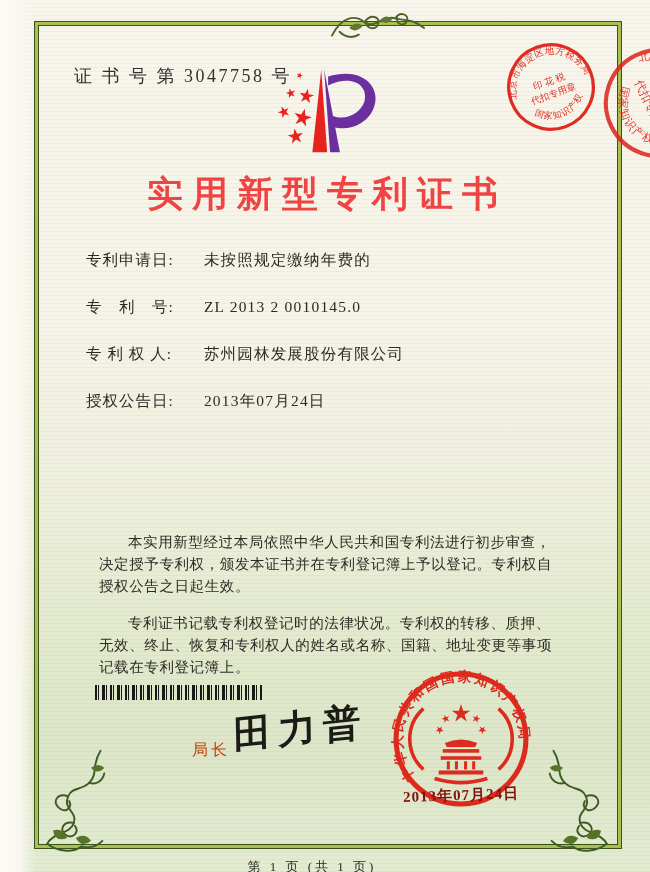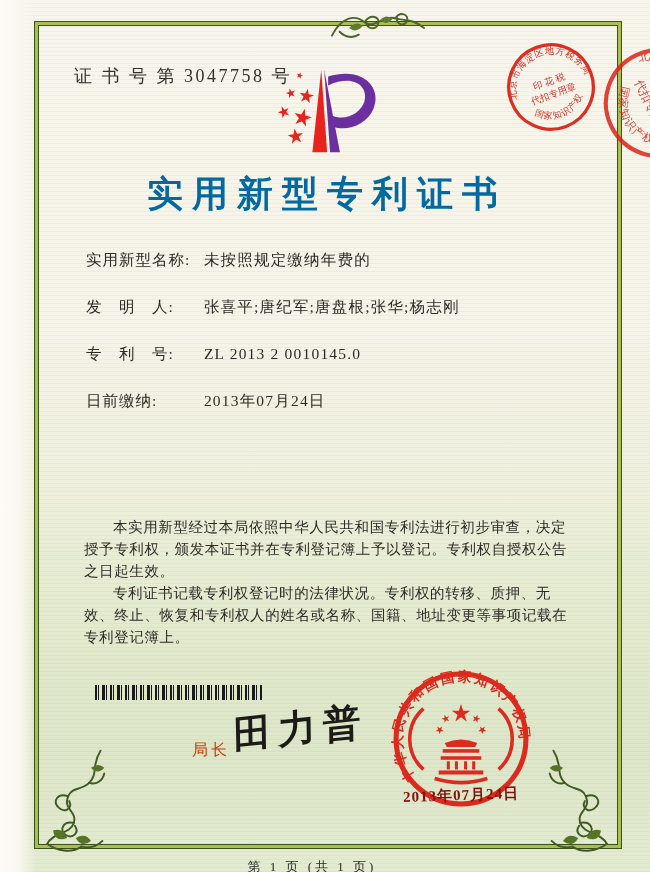--- a/index.html
+++ b/index.html
@@ -10,27 +10,27 @@
   }
   .texture{position:absolute;inset:0;z-index:0;pointer-events:none;
     background:repeating-linear-gradient(0deg,rgba(130,155,100,.08) 0 1px,rgba(255,255,255,0) 1px 4px);}
   .left-edge{position:absolute;left:0;top:0;bottom:0;width:36px;z-index:1;
     background:linear-gradient(90deg,#fcfbf6 0%,#f9f7ef 55%,rgba(249,247,239,0) 100%);}
   .frame{position:absolute;left:38px;top:25px;width:578px;height:818px;z-index:2;
     border:1px solid #3c521c;box-shadow:0 0 0 3px #a9bf52,0 0 0 4px #3c521c;}
   .abs{position:absolute;z-index:3;}
   .cert-number{left:74px;top:64px;font-size:18px;letter-spacing:2.5px;color:#33312c;}
   .page-title{left:38px;top:170px;width:578px;text-align:center;font-size:36px;font-weight:bold;
-    letter-spacing:9px;color:#0369a1;}
+    letter-spacing:9px;color:#ef4444;}
   .fields{left:86px;top:250px;right:70px;}
   .field-row{font-size:15.5px;color:#2c2a25;margin-bottom:26px;height:21px;white-space:nowrap;}
   .field-label{display:inline-block;min-width:114px;letter-spacing:1px;}
   .field-value{letter-spacing:1.2px;}
   .paragraphs{left:84px;top:516px;width:484px;color:#2e2b25;}
-  .paragraphs p{margin:0;font-size:14.5px;line-height:22px;text-indent:2em;letter-spacing:.6px;
+  .paragraphs p{margin:15px;font-size:14.5px;line-height:22px;text-indent:2em;letter-spacing:.6px;
     font-family:"Liberation Serif","DejaVu Serif",serif;}
   .barcode{left:95px;top:685px;width:168px;height:15px;
     background:repeating-linear-gradient(90deg,#191917 0 2px,transparent 2px 3px,#191917 3px 4px,
     transparent 4px 7px,#191917 7px 10px,transparent 10px 11px,#191917 11px 12px,transparent 12px 15px);}
   .director-label{left:192px;top:740px;font-size:16px;letter-spacing:3px;color:#c2410c;}
   .signature{left:233px;top:703px;font-size:38px;color:#1d1b17;letter-spacing:7px;
     transform:rotate(-6deg) skewX(-5deg);font-weight:bold;}
   .seal-date{left:388px;top:786px;width:146px;text-align:center;font-size:15px;font-weight:bold;
     color:#7e130d;letter-spacing:1px;transform:rotate(-2deg);}
   .page-footer{left:38px;top:858px;width:548px;text-align:center;font-size:13px;
@@ -127,33 +127,33 @@
 </svg>
 
 <svg class="abs" style="left:600px;top:44px;opacity:.85;transform:rotate(84deg)" width="118" height="118" viewBox="0 0 100 100">
   <use href="#taxseal-sym"></use>
 </svg>
 
 <div class="abs page-title">实用新型专利证书</div>
 
 <div class="abs fields">
   <div class="field-row">
-    <span class="field-label">实用新型名称:</span>
+    <span class="field-label">专利申请日:</span>
     <span class="field-value">未按照规定缴纳年费的</span>
-  </div>
-  <div class="field-row">
-    <span class="field-label">发　明　人:</span>
-    <span class="field-value">张喜平;唐纪军;唐盘根;张华;杨志刚</span>
   </div>
   <div class="field-row">
     <span class="field-label">专　利　号:</span>
     <span class="field-value">ZL 2013 2 0010145.0</span>
   </div>
   <div class="field-row">
-    <span class="field-label">日前缴纳:</span>
+    <span class="field-label">专 利 权 人:</span>
+    <span class="field-value">苏州园林发展股份有限公司</span>
+  </div>
+  <div class="field-row">
+    <span class="field-label">授权公告日:</span>
     <span class="field-value">2013年07月24日</span>
   </div>
 </div>
 
 <div class="abs paragraphs">
   <p>本实用新型经过本局依照中华人民共和国专利法进行初步审查，决定授予专利权，颁发本证书并在专利登记簿上予以登记。专利权自授权公告之日起生效。</p>
   <p>专利证书记载专利权登记时的法律状况。专利权的转移、质押、无效、终止、恢复和专利权人的姓名或名称、国籍、地址变更等事项记载在专利登记簿上。</p>
 </div>
 
 <div class="abs barcode"></div>

